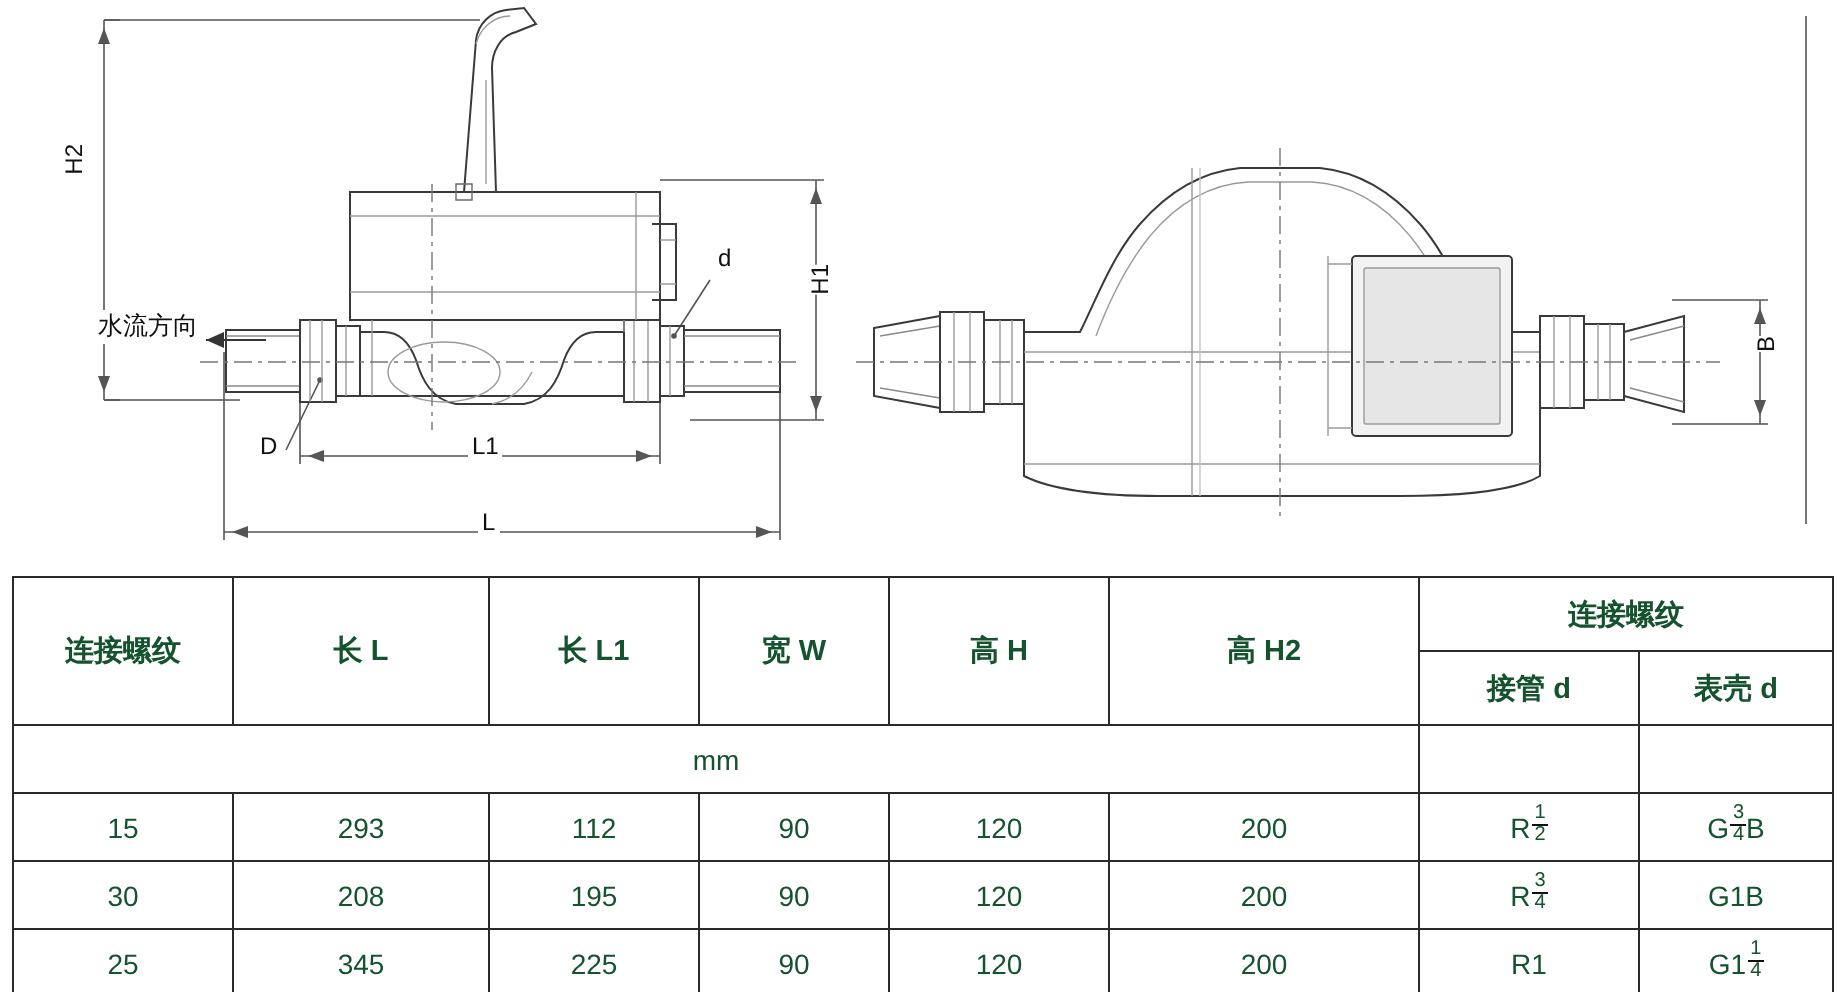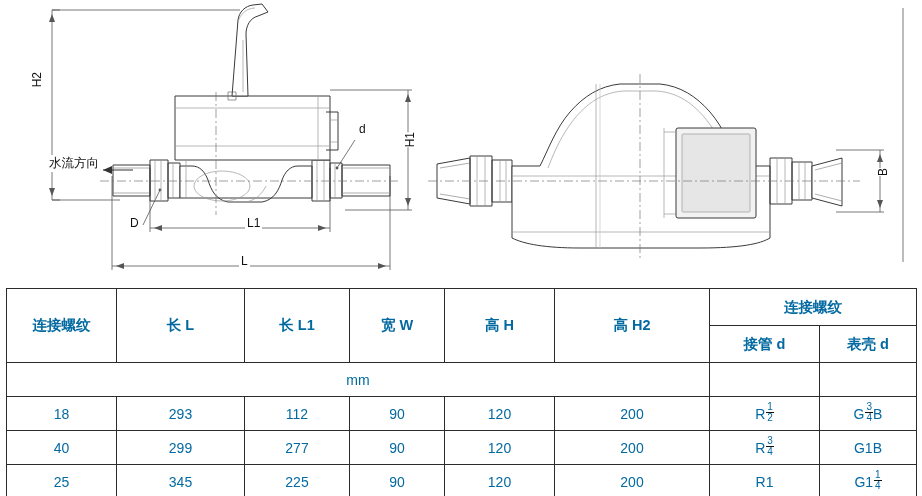--- a/index.html
+++ b/index.html
@@ -62,21 +62,21 @@
     table-layout: fixed;
   }
   #spec-table th, #spec-table td {
     border: 1px solid #2b2b2b;
     text-align: center;
     vertical-align: middle;
     font-size: 14px;
     font-weight: normal;
     height: 33px;
     padding: 0;
-    color: #0369a1;
+    color: #14532d;
   }
   #spec-table th {
     font-weight: bold;
     height: 36px;
     font-size: 14.5px;
   }
   .frac {
     display: inline-flex;
     flex-direction: column;
     vertical-align: middle;
@@ -250,21 +250,21 @@
           <line x1="428" y1="181" x2="860" y2="181"></line>
           <line x1="640" y1="74" x2="640" y2="258"></line>
         </g>
       </g>
     </svg>
 
     <span class="dim-label vert" style="left:28px; top:72px;">H2</span>
     <span class="dim-label vert" style="left:401px; top:132px;">H1</span>
     <span class="dim-label" style="left:357px; top:122px;">d</span>
     <span class="dim-label" style="left:128px; top:216px;">D</span>
-    <span class="dim-label" style="left:245px; top:216px;text-align:center;">L1</span>
+    <span class="dim-label" style="left:234px; top:216px;text-align:center;">L1</span>
     <span class="dim-label" style="left:239px; top:254px;">L</span>
     <span class="dim-label vert" style="left:874px; top:168px;">B</span>
     <span class="flow-label" style="left:48px; top:155px;text-align:right;">水流方向</span>
   </div>
 
   <table id="spec-table">
     <colgroup>
       <col style="width:110px">
       <col style="width:128px">
       <col style="width:105px">
@@ -289,39 +289,39 @@
         <th>表壳 d</th>
       </tr>
       <tr>
         <td colspan="6">mm</td>
         <td></td>
         <td></td>
       </tr>
     </thead>
     <tbody id="table-body">
         <tr>
-          <td>18</td>
+          <td>15</td>
           <td>293</td>
           <td>112</td>
           <td>90</td>
           <td>120</td>
           <td>200</td>
           <td><span class="cellval">R<span class="frac">
                 <span class="num">1</span>
                 <span class="den">2</span>
               </span></span></td>
           <td><span class="cellval">G<span class="frac">
                 <span class="num">3</span>
                 <span class="den">4</span>
               </span>B</span></td>
         </tr>
         <tr>
-          <td>40</td>
-          <td>299</td>
-          <td>277</td>
+          <td>30</td>
+          <td>208</td>
+          <td>195</td>
           <td>90</td>
           <td>120</td>
           <td>200</td>
           <td><span class="cellval">R<span class="frac">
                 <span class="num">3</span>
                 <span class="den">4</span>
               </span></span></td>
           <td><span class="cellval">G1B</span></td>
         </tr>
         <tr>

